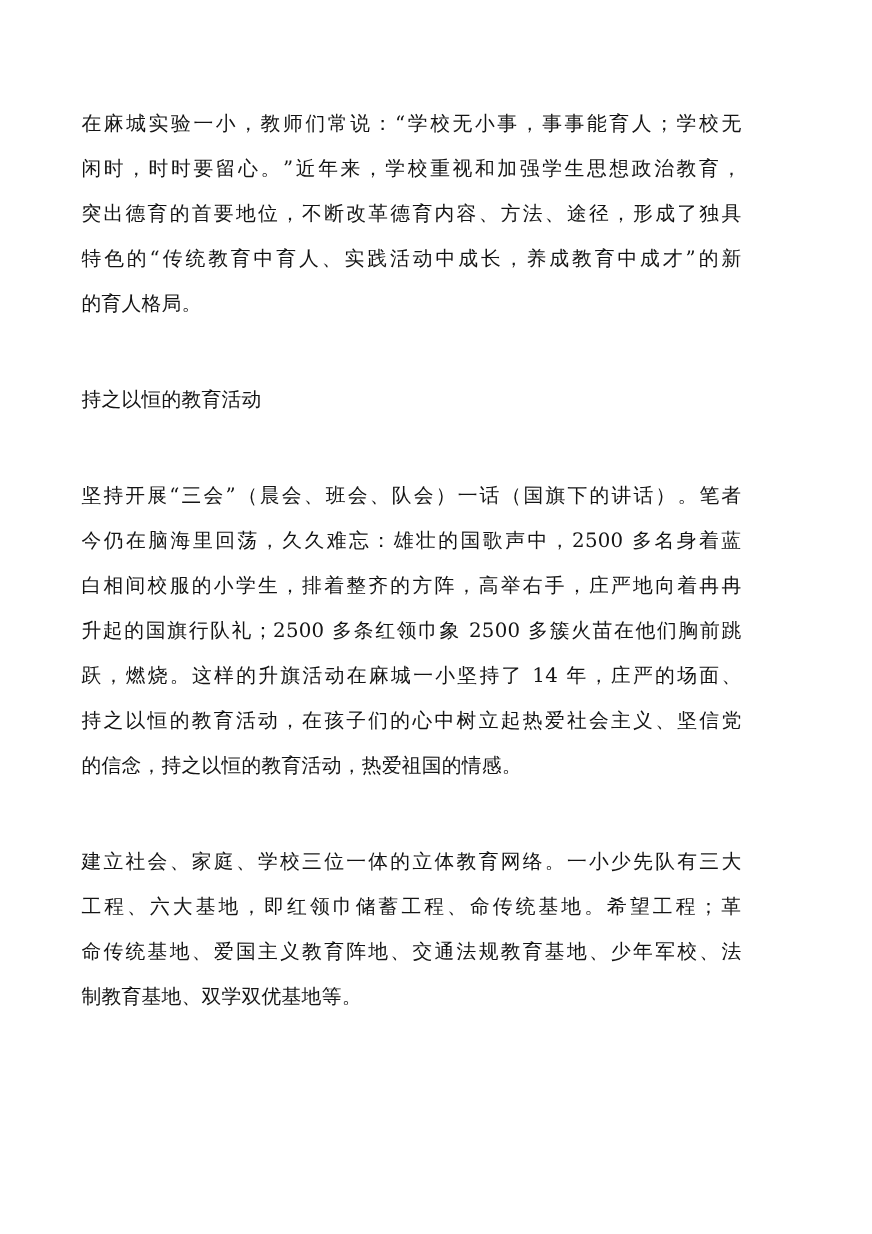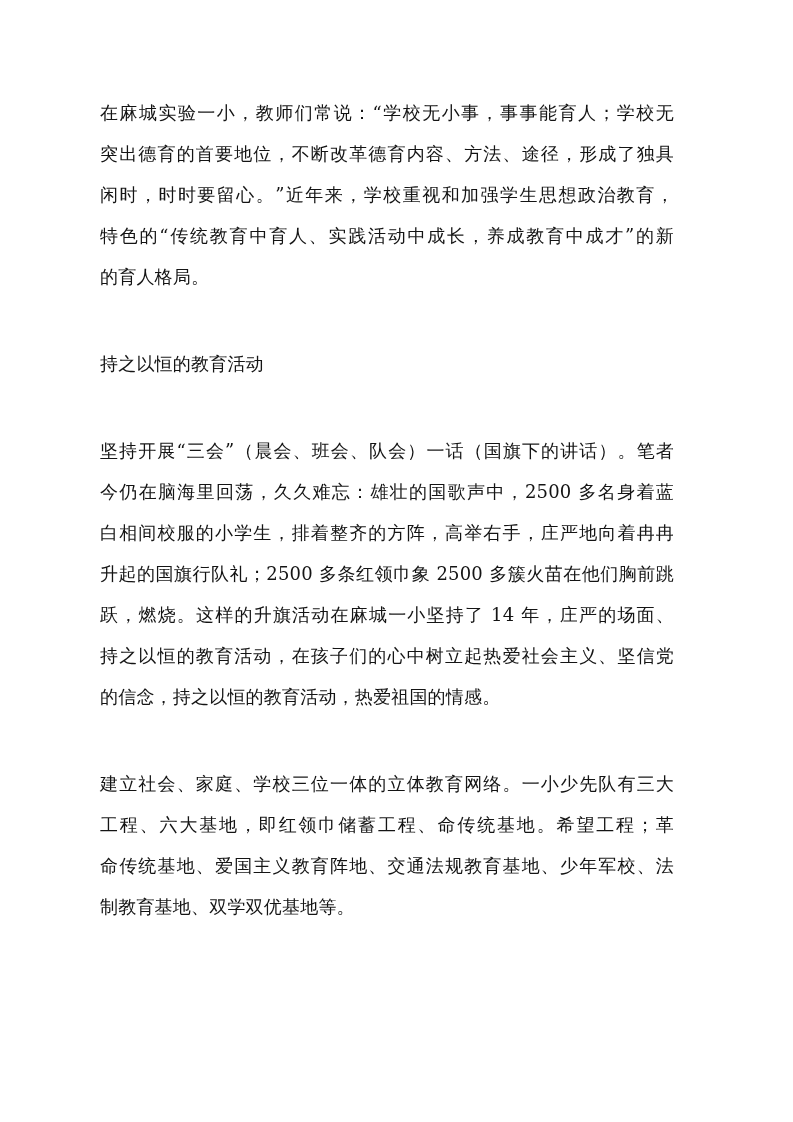--- a/index.html
+++ b/index.html
@@ -10,21 +10,21 @@
   body {
     width: 793px;
     height: 1122px;
     overflow: hidden;
     font-family: "DejaVu Serif", "Liberation Serif", serif;
     color: #141414;
   }
   .doc {
     box-sizing: border-box;
     width: 793px;
-    padding: 92px 119px 0 100px;
+    padding: 92px 119px 0 74px;
   }
   .para {
     margin: 0 0 46px 0;
     font-size: 18px;
     line-height: 41px;
     letter-spacing: 0.2px;
   }
   .para.heading {
     margin-bottom: 46px;
   }
@@ -38,22 +38,22 @@
     text-align-last: left;
   }
 </style>
 </head>
 <body>
 
 <div class="doc">
   <div>
       <div class="para">
         <div class="line">在麻城实验一小，教师们常说：“学校无小事，事事能育人；学校无</div>
+        <div class="line">闲时，时时要留心。”近年来，学校重视和加强学生思想政治教育，</div>
         <div class="line">突出德育的首要地位，不断改革德育内容、方法、途径，形成了独具</div>
-        <div class="line">闲时，时时要留心。”近年来，学校重视和加强学生思想政治教育，</div>
         <div class="line">特色的“传统教育中育人、实践活动中成长，养成教育中成才”的新</div>
         <div class="line line-last">的育人格局。</div>
       </div>
       <div class="para heading">
         <div class="line line-last">持之以恒的教育活动</div>
       </div>
       <div class="para">
         <div class="line">坚持开展“三会”（晨会、班会、队会）一话（国旗下的讲话）。笔者</div>
         <div class="line">今仍在脑海里回荡，久久难忘：雄壮的国歌声中，2500 多名身着蓝</div>
         <div class="line">白相间校服的小学生，排着整齐的方阵，高举右手，庄严地向着冉冉</div>

